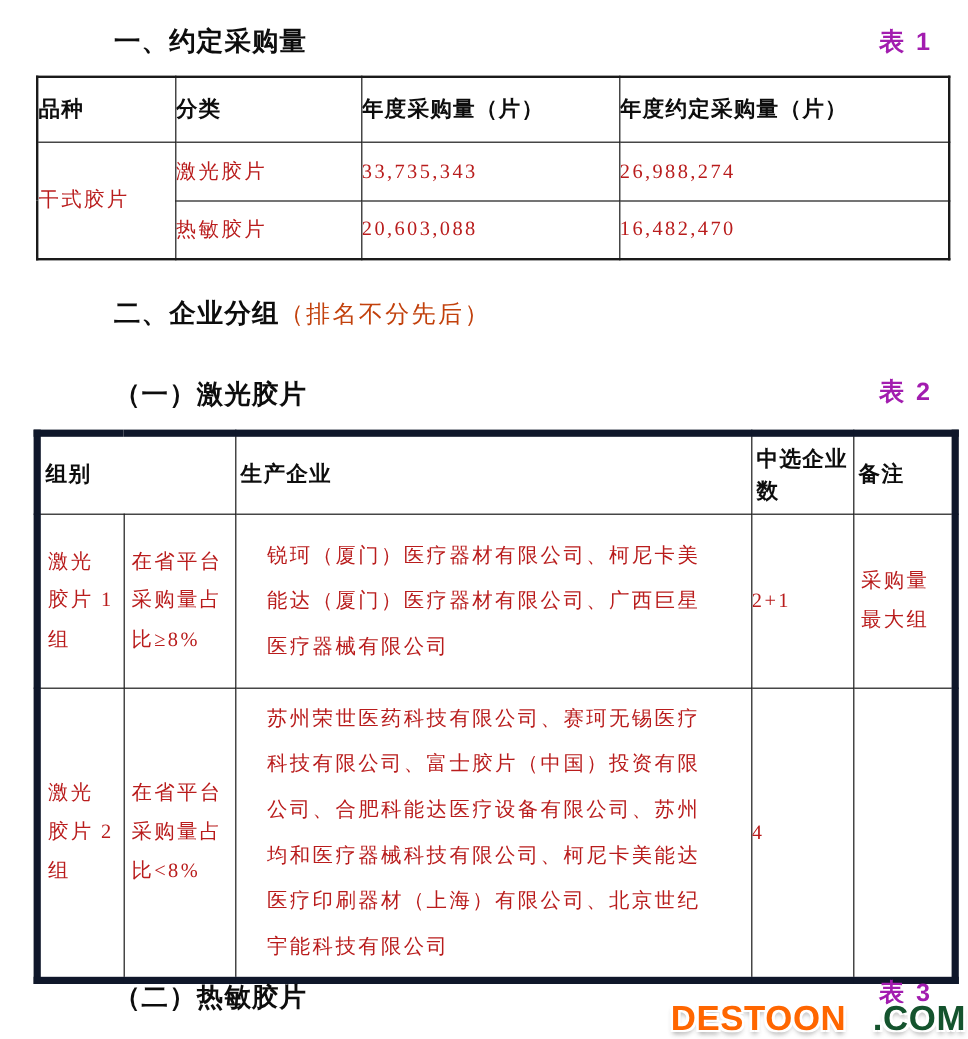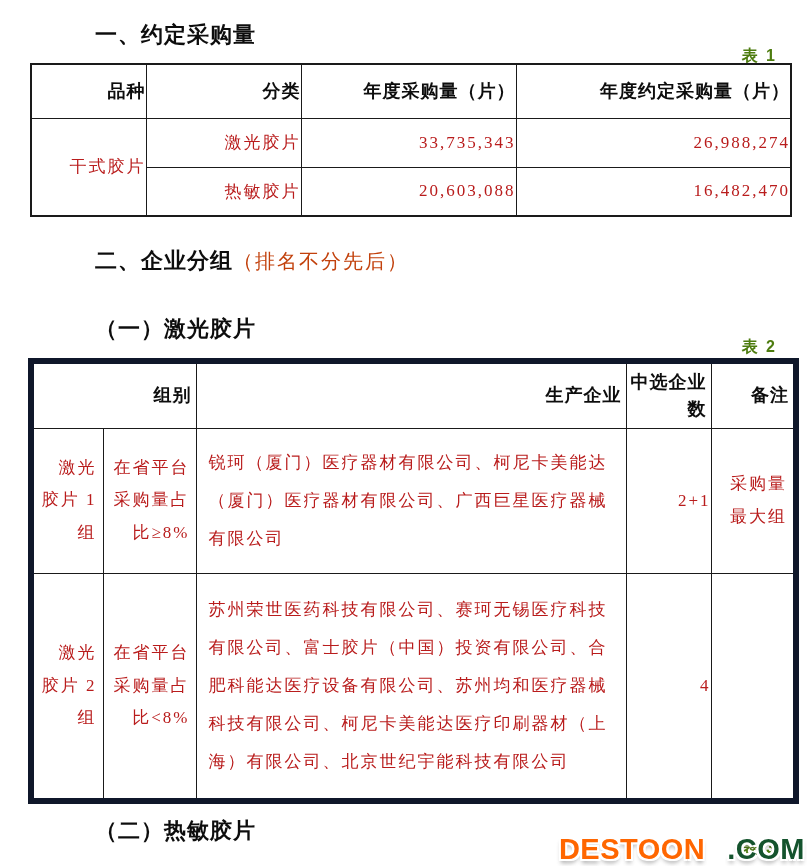--- a/index.html
+++ b/index.html
@@ -18,31 +18,31 @@
     font-size: 22px; font-weight: bold; letter-spacing: 1px;
     color: #0d0d0d;
     font-family: "Liberation Sans", "DejaVu Sans", sans-serif;
   }
   .h-note {
     font-family: "Liberation Serif", "DejaVu Serif", serif;
     font-weight: normal; font-size: 20px; letter-spacing: 2px; color: #c2410c;
   }
   .tbl-label {
     position: absolute; right: 30px;
-    font-size: 16px; font-weight: bold; color: #4d7c0f; letter-spacing: 2px; margin-top: 25px;
+    font-size: 21px; font-weight: bold; color: #a21caf; letter-spacing: 2px;
   }
 
   
   table {
     border-collapse: collapse; table-layout: fixed;
     position: absolute;
   }
   td, th {
     border: 1px solid #1a1a1a;
-    text-align: right; vertical-align: middle;
+    text-align: left; vertical-align: middle;
     overflow: hidden;
   }
   th {
     font-family: "Liberation Sans", "DejaVu Sans", sans-serif;
     font-weight: bold; font-size: 18px; letter-spacing: 1px; color: #0d0d0d;
   }
   td {
     font-family: "Liberation Serif", "DejaVu Serif", serif;
     font-size: 17px; letter-spacing: 2px; color: #b91c1c;
   }
@@ -54,21 +54,21 @@
 
   
   .t2 { left: 28px; top: 358px; width: 765px; border: 6px solid #0f172a; }
   .t2 tr.hdr  { height: 67px; }
   .t2 tr.r1   { height: 145px; }
   .t2 tr.r2   { height: 228px; }
   .t2 th { line-height: 1.5; padding: 2px 4px; }
   .t2 td.group   { line-height: 1.9; padding: 2px 6px; }
   .t2 td.makers  {
     text-align: left; vertical-align: middle;
-    padding: 6px 12px; line-height: 38px; letter-spacing: 2px;
+    padding: 6px 26px; line-height: 38px; letter-spacing: 2px;
   }
 
   
   .watermark {
     position: absolute; right: 2px; bottom: 2px;
     font-family: "Liberation Sans", "DejaVu Sans", sans-serif;
     font-weight: bold; font-size: 29px; letter-spacing: 0.5px;
     white-space: nowrap; line-height: 1;
   }
   .wm-1 {

